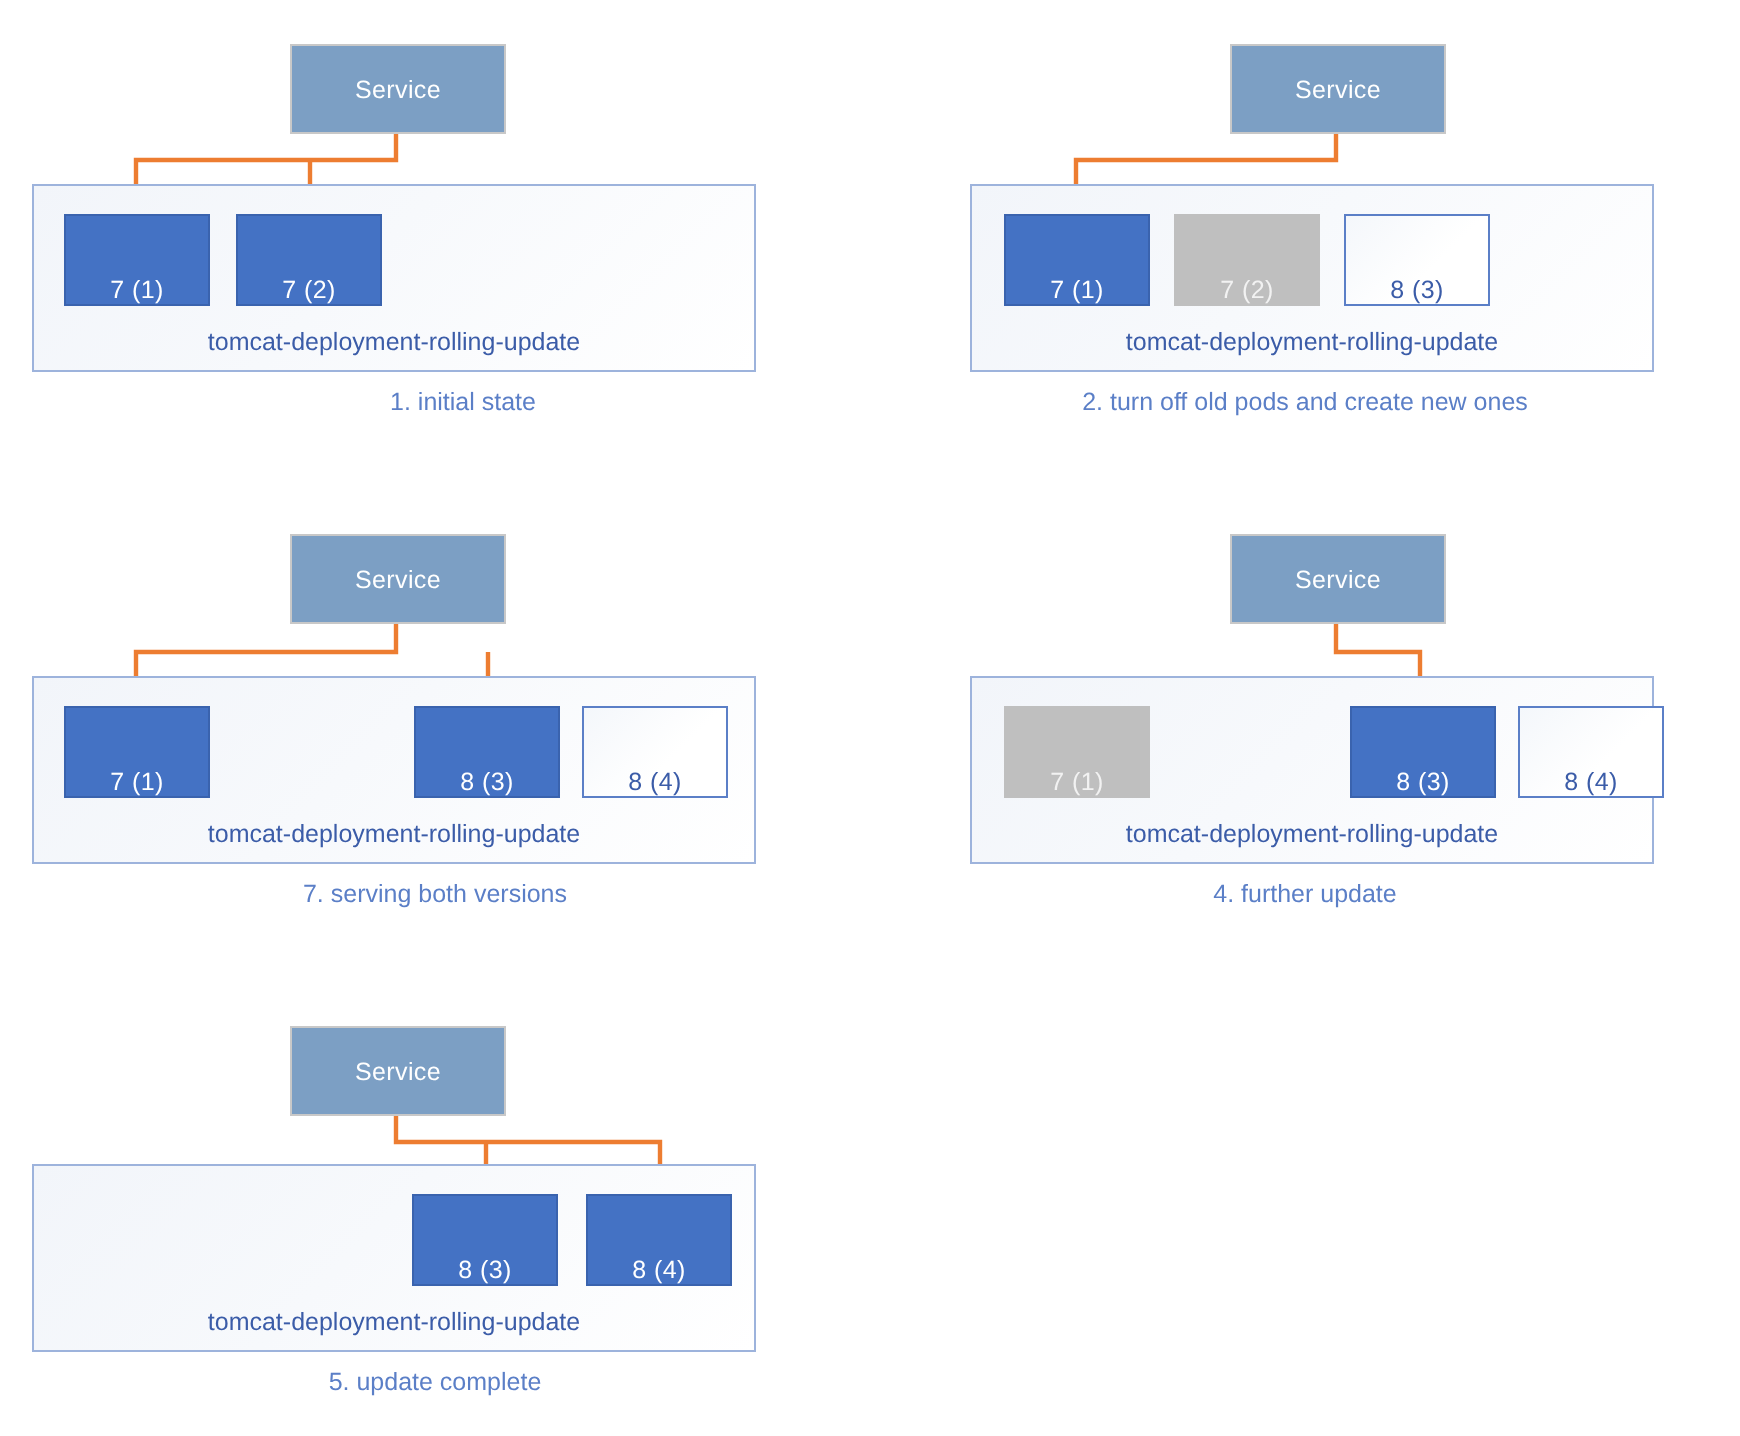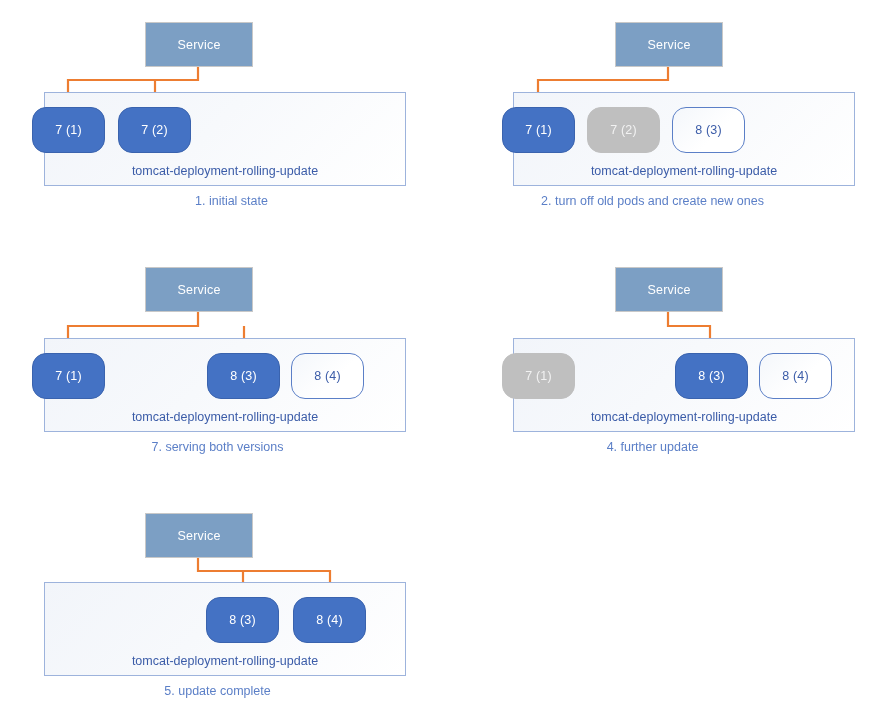--- a/index.html
+++ b/index.html
@@ -44,43 +44,41 @@
     font-size: 12.5px;
     letter-spacing: .2px;
   }
 
   
   .deployment-box {
     position: absolute;
     border: 1px solid #9DB3DC;
     box-sizing: border-box;
     background: linear-gradient(135deg, #F2F5FA 0%, #F7F9FC 45%, #FFFFFF 100%);
-    margin-left: 28px;
   }
   .deployment-label {
     position: absolute;
     left: 0;
     right: 0;
     bottom: 7px;
     text-align: center;
     color: #3B5CA8;
     font-size: 12.5px;
     white-space: nowrap;
   }
 
   
   .pod {
     position: absolute;
     box-sizing: border-box;
     display: flex;
-    align-items: center;
+    align-items: flex-end;
     justify-content: center;
     font-size: 12.5px;
     letter-spacing: .2px;
-    border-radius: 14px;
   }
   .pod.blue {
     background: #4472C4;
     border: 1px solid #3A63AE;
     color: #ffffff;
   }
   .pod.gray {
     background: #BFBFBF;
     border: 1px solid #BFBFBF;
     color: #F2F2F2;

